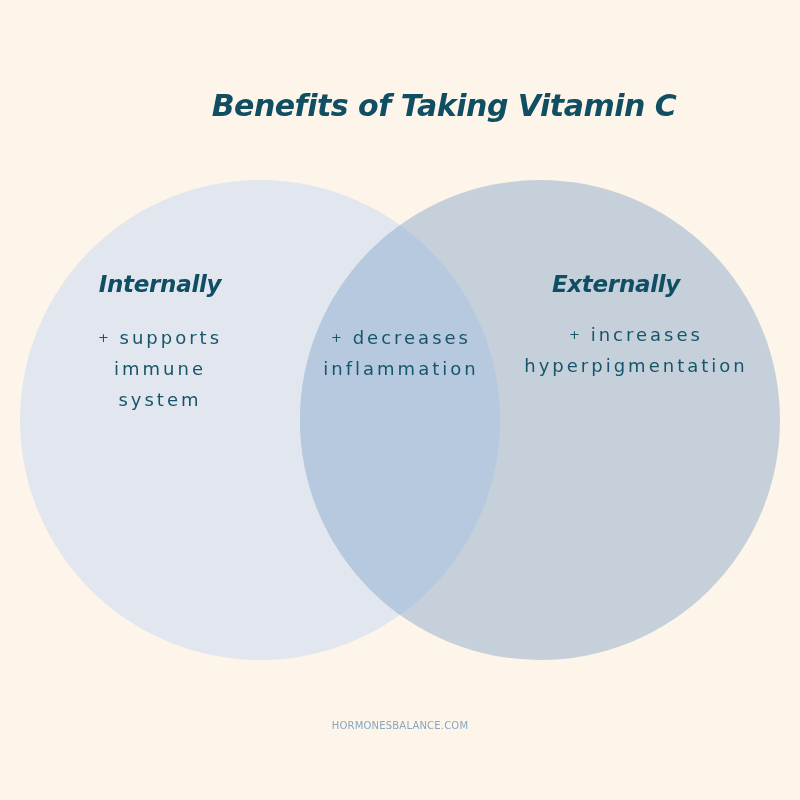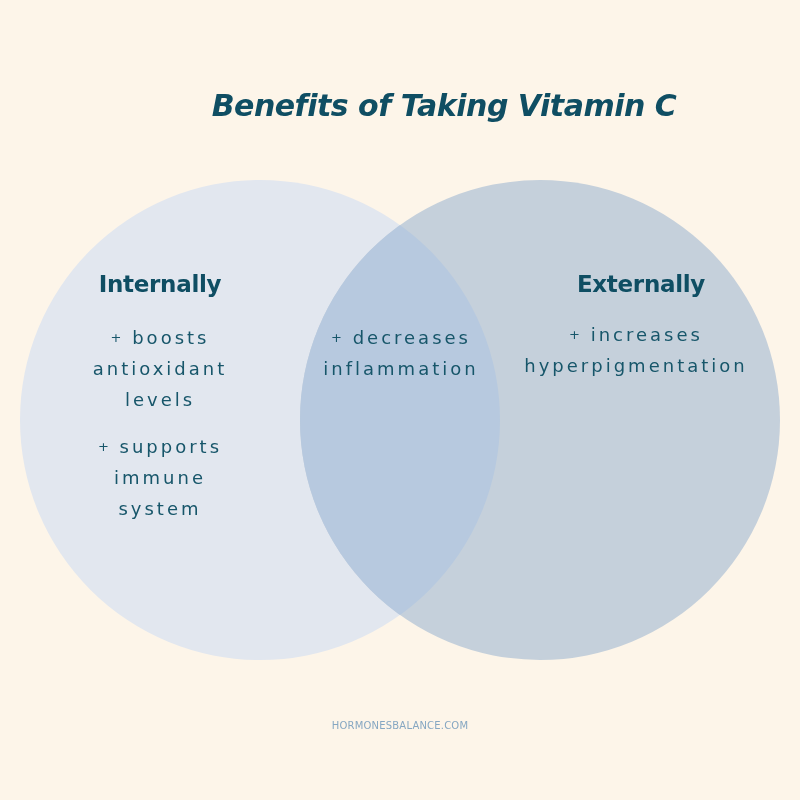--- a/index.html
+++ b/index.html
@@ -1,19 +1,19 @@
 <!DOCTYPE html>
 <html><head>
 <meta charset="utf-8">
 <style>
   html, body { margin: 0; padding: 0; }
   body { width: 800px; height: 800px; background: #fdf5e9; position: relative; overflow: hidden; font-family: "DejaVu Sans", sans-serif; }
   .title { position: absolute; top: 88px; left: 0; width: 800px; text-align: center; font-family: "DejaVu Sans", sans-serif; font-weight: bold; font-style: italic; font-size: 30px; color: #0f4e63; letter-spacing: -0.5px; padding-left: 44px; }
   svg.venn { position: absolute; left: 0; top: 0; }
-  .heading { position: absolute; width: 240px; text-align: center; font-family: "DejaVu Sans", sans-serif; font-weight: bold; font-size: 23px; color: #0f4e63; letter-spacing: -0.3px; }
+  .heading { position: absolute; width: 240px; text-align: center; font-family: "DejaVu Sans", sans-serif; font-weight: bold; font-style: italic; font-size: 23px; color: #0f4e63; letter-spacing: -0.3px; }
   .items { position: absolute; text-align: center; font-family: "DejaVu Sans", sans-serif; font-size: 18px; color: #17566a; letter-spacing: 3px; line-height: 31px; }
   .item { margin: 0 0 16px 0; white-space: pre-line; }
   .plus { font-size: 13px; vertical-align: 2px; letter-spacing: 2px; }
   .footer { position: absolute; top: 720px; left: 0; width: 800px; text-align: center; font-family: "DejaVu Sans", sans-serif; font-size: 10px; color: #86a7c2; letter-spacing: 0.2px; }
 </style>
 </head>
 <body>
 
 <div class="title">Benefits of Taking Vitamin C</div>
 
@@ -22,26 +22,23 @@
     <clipPath id="clipLeft">
         <circle cx="260" cy="420" r="240"></circle>
       </clipPath>
   </defs>
   <circle cx="260" cy="420" r="240" fill="#e2e7ef"></circle>
   <circle cx="540" cy="420" r="240" fill="#c5d0db"></circle>
   <circle cx="540" cy="420" r="240" fill="#b7c9df" clip-path="url(#clipLeft)"></circle>
 </svg>
 
 <div class="heading" style="left:40px; top:271px;">Internally</div>
-<div class="heading" style="left:521px; top:271px;">Externally</div>
+<div class="heading" style="left:496px; top:271px;">Externally</div>
 
 <div class="items" style="left:60px; top:322px; width:200px;">
-  <div class="item"><span class="plus">+</span> <span>boosts
-antioxidant
-levels</span></div>
   <div class="item"><span class="plus">+</span> <span>supports
 immune
 system</span></div>
 </div>
 
 <div class="items" style="left:296px; top:322px; width:210px;">
   <div class="item"><span class="plus">+</span> <span>decreases
 inflammation</span></div>
 </div>
 

